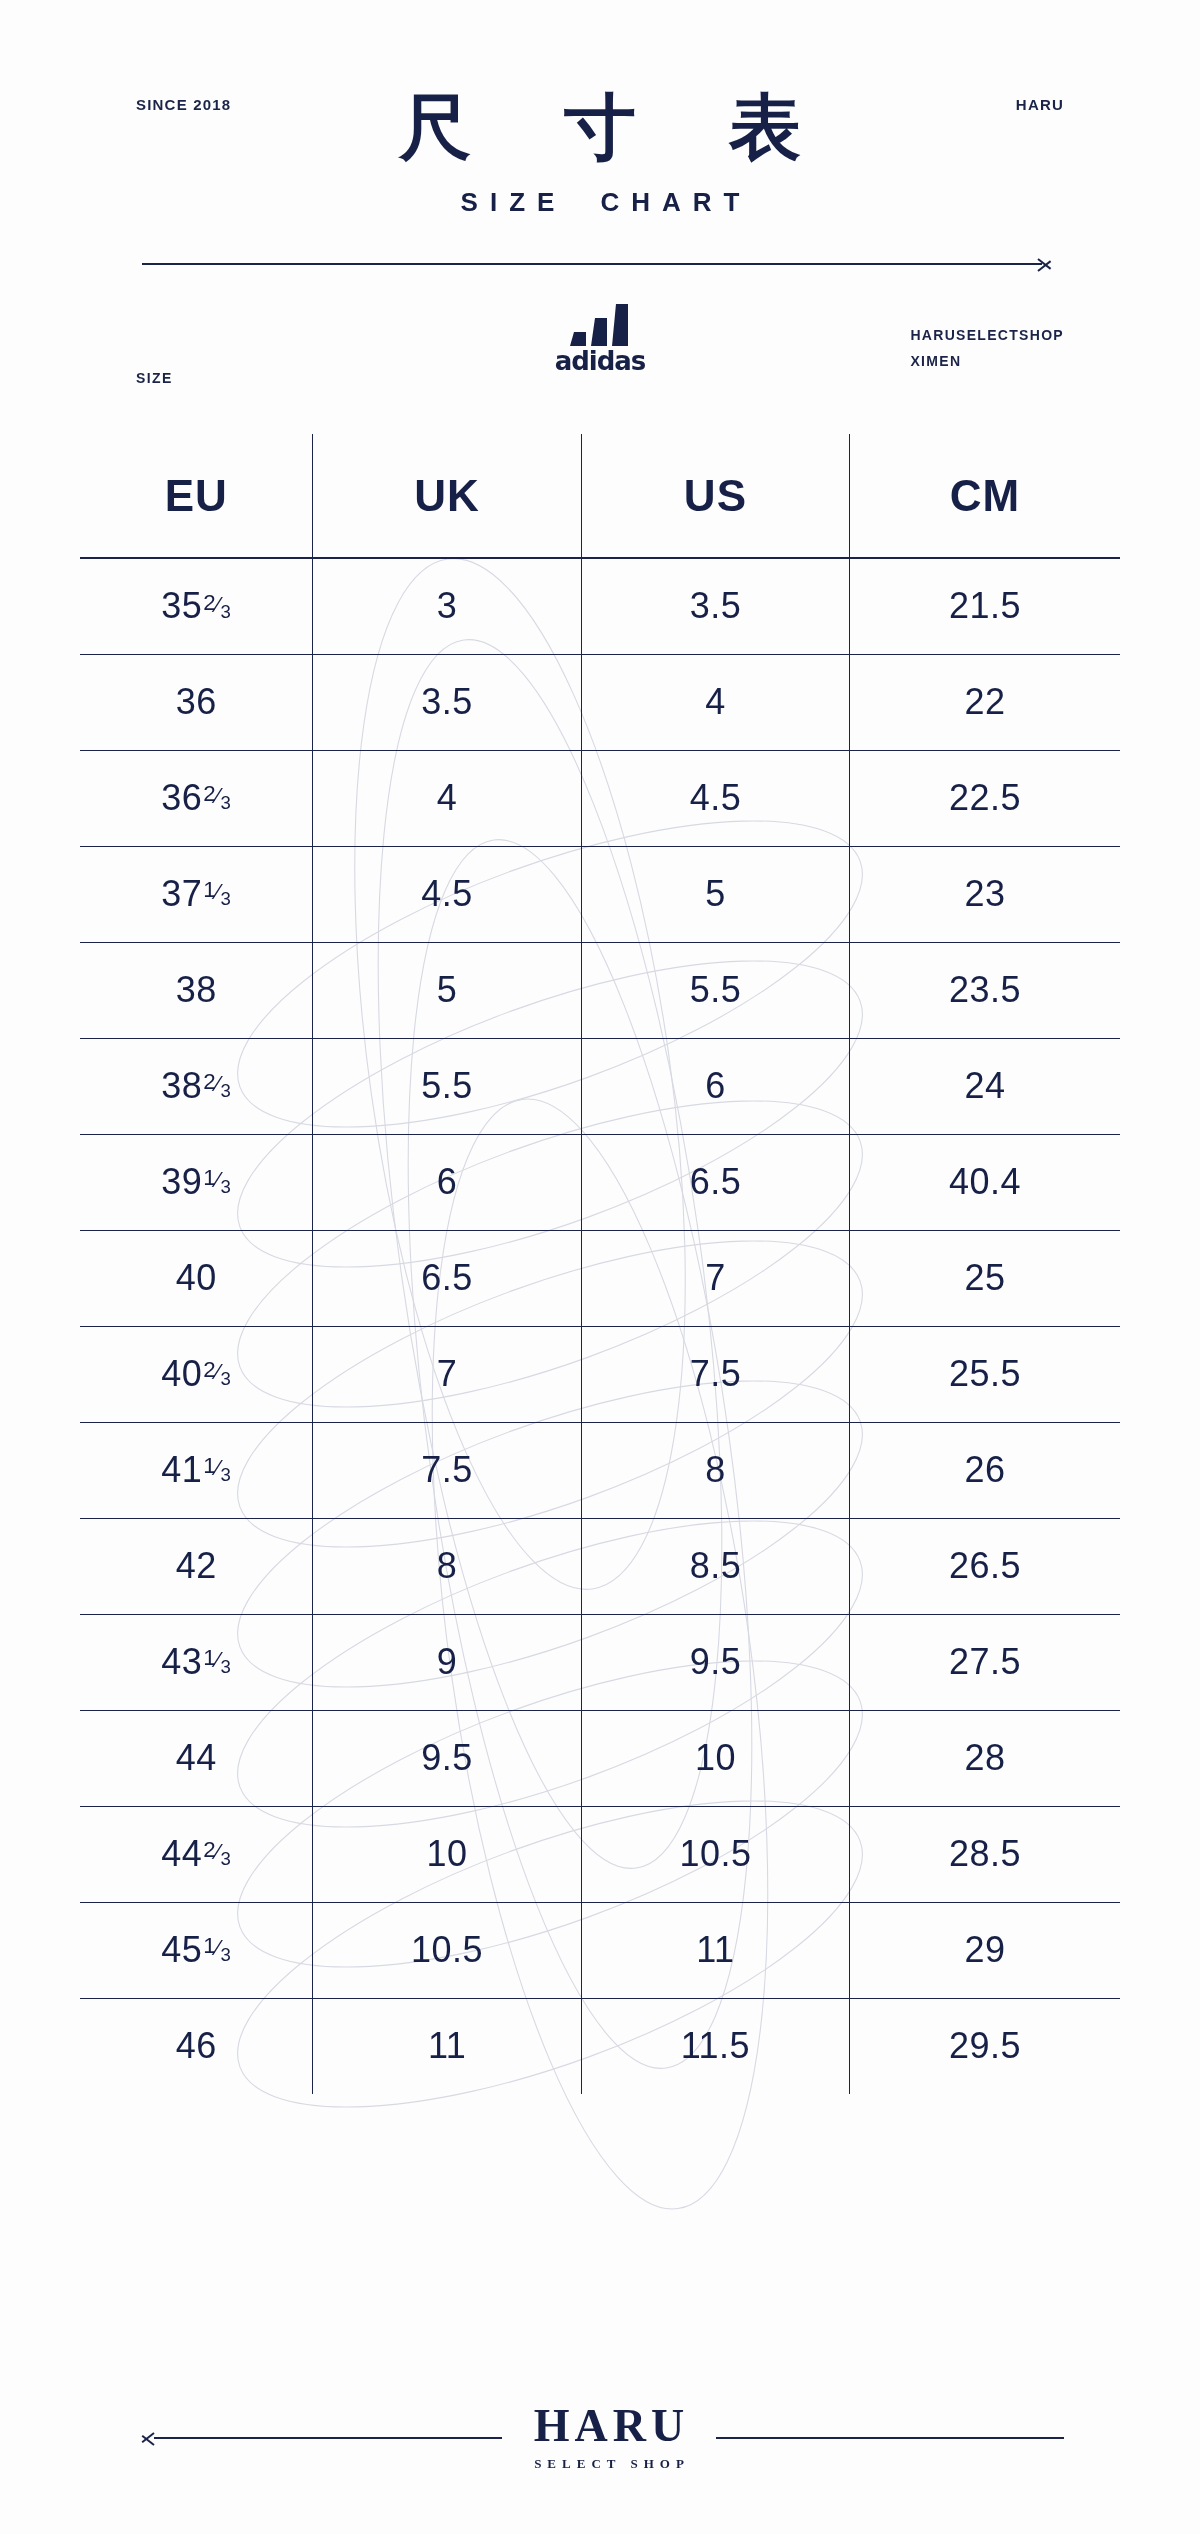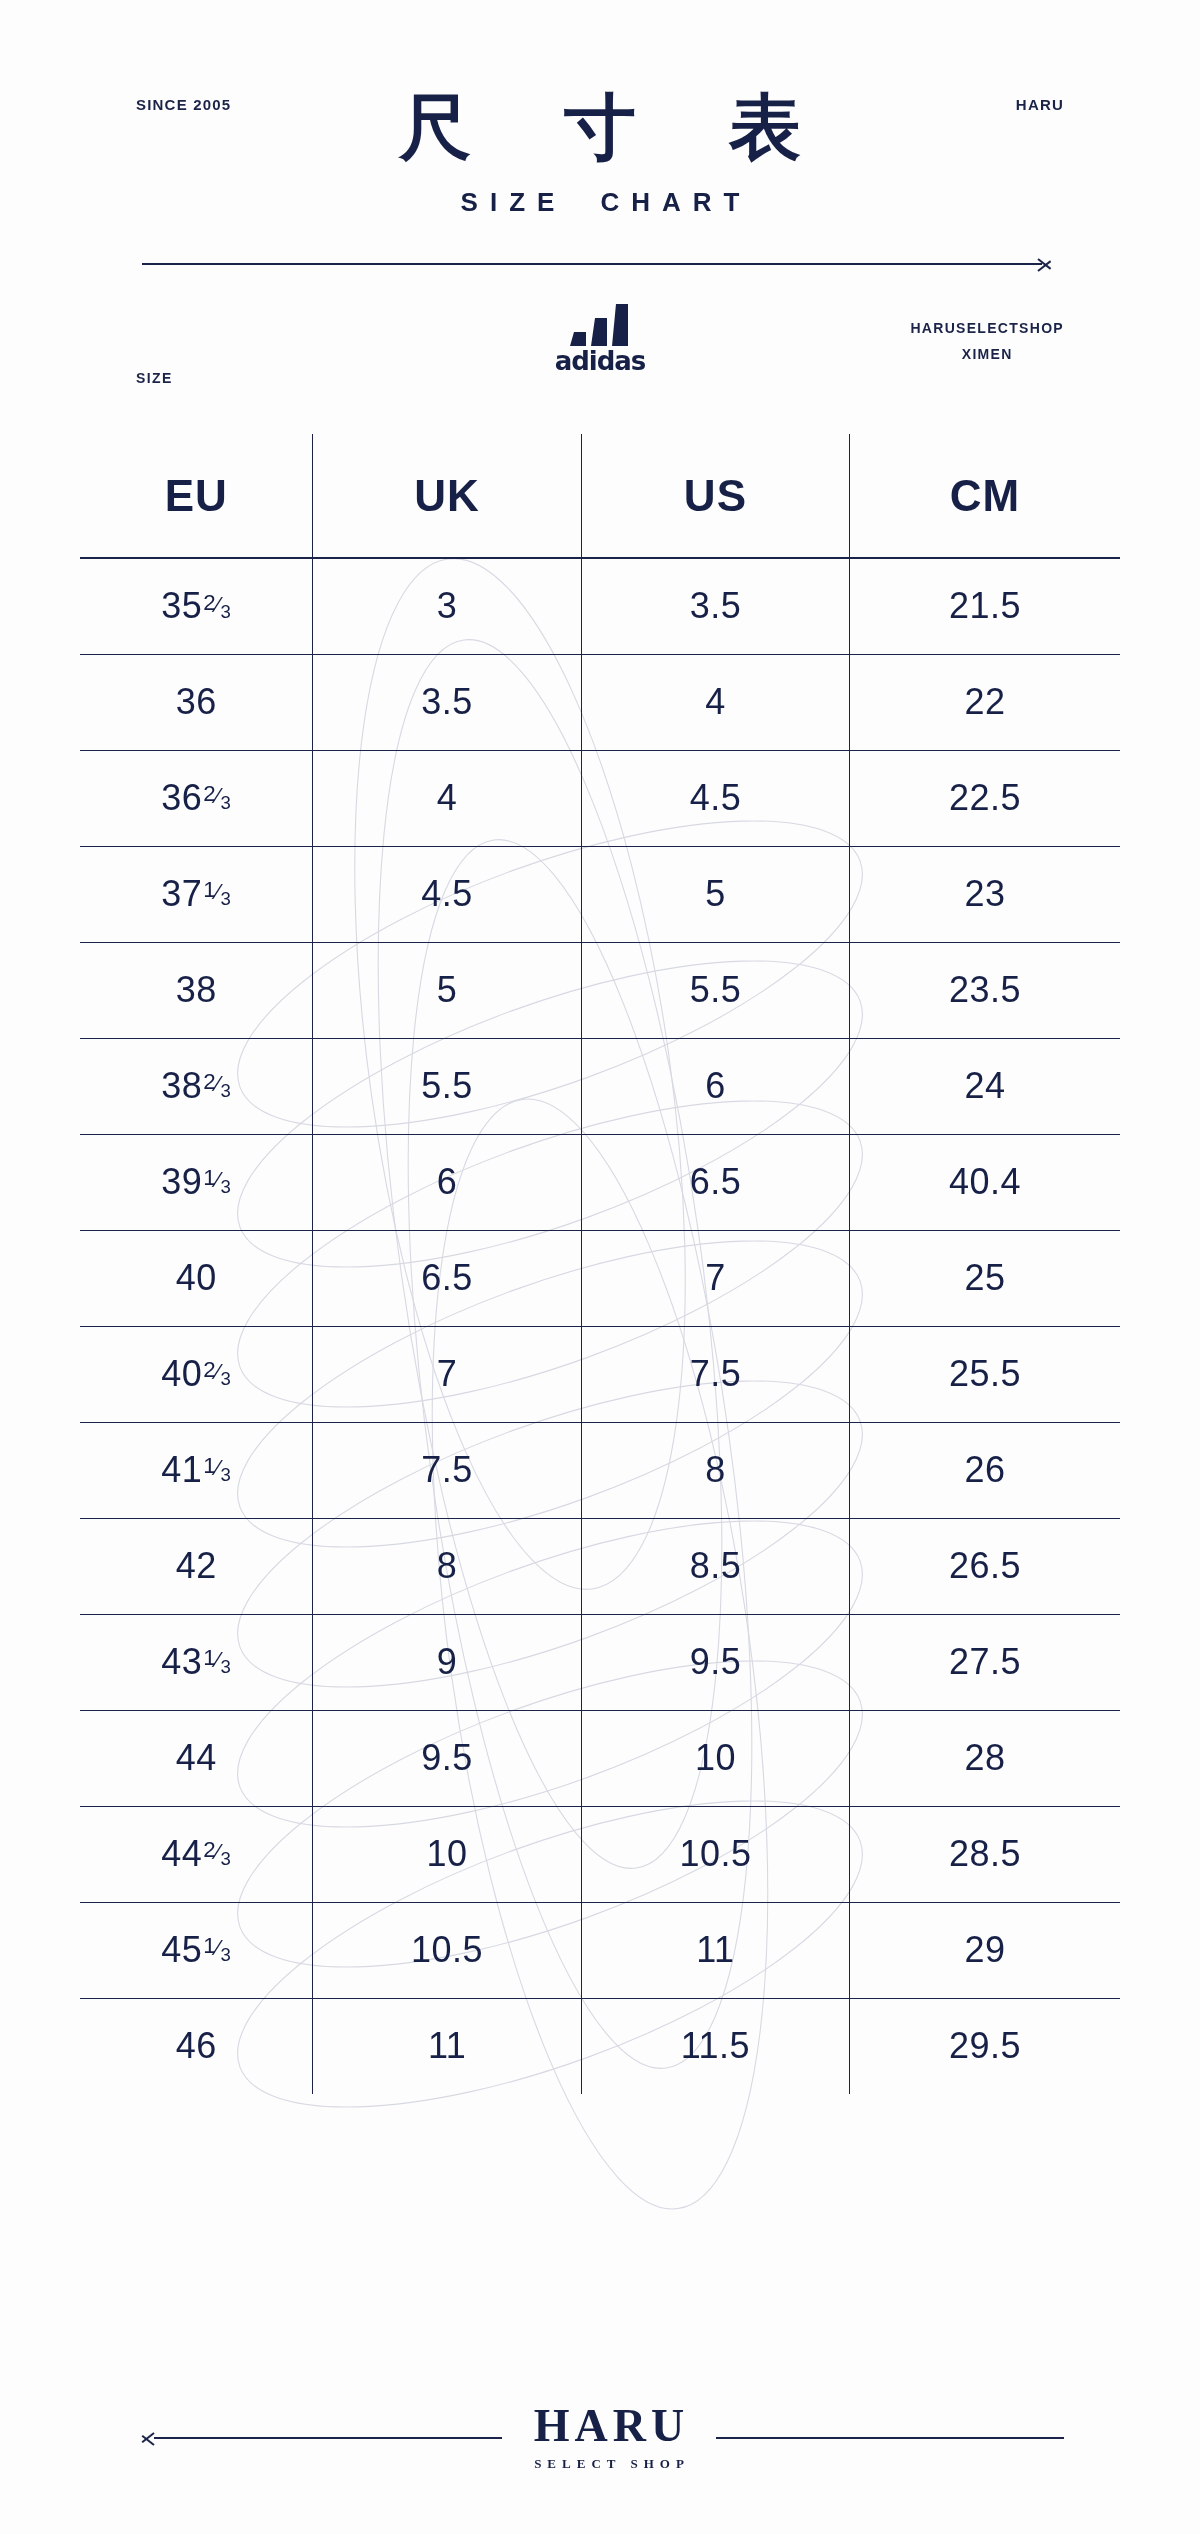--- a/index.html
+++ b/index.html
@@ -58,21 +58,21 @@
   }
   .brand-size {
     position:absolute; left:0; bottom:22px;
     font-size:14px; letter-spacing:1.4px; font-weight:600;
   }
   .brand-logo {
     position:absolute; left:50%; top:4px; transform:translateX(-50%);
     width:110px; text-align:center;
   }
   .brand-shop {
-    position:absolute; right:0; top:18px; text-align:center;
+    position:absolute; right:0; top:25px; text-align:left;
     font-size:14px; letter-spacing:1.3px; font-weight:600; line-height:1.85;
   }
 
   
   .table-wrap { position:relative; margin:26px 80px 0 80px; }
   table { width:100%; border-collapse:collapse; position:relative; z-index:2; }
   th, td {
     text-align:center; color:#172046;
     border-bottom:1.6px solid #1b2448;
     border-right:1.6px solid #1b2448;
@@ -126,21 +126,21 @@
     font-family:"Liberation Serif", serif; font-size:13px; font-weight:700;
     letter-spacing:6px; text-indent:6px; color:#172046; margin-top:7px;
   }
 </style>
 </head>
 <body>
 
 <div class="page">
 
   <div class="header">
-    <div class="hdr-since">SINCE 2005</div>
+    <div class="hdr-since">SINCE 2018</div>
     <div class="hdr-haru">HARU</div>
 
     <div class="title-cn">尺 寸 表</div>
 
     <div class="title-en">
       <span>SIZE</span><span class="gap"></span><span>CHART</span>
     </div>
 
     <div class="arrow-row">
       <div class="arrow-line"></div>

